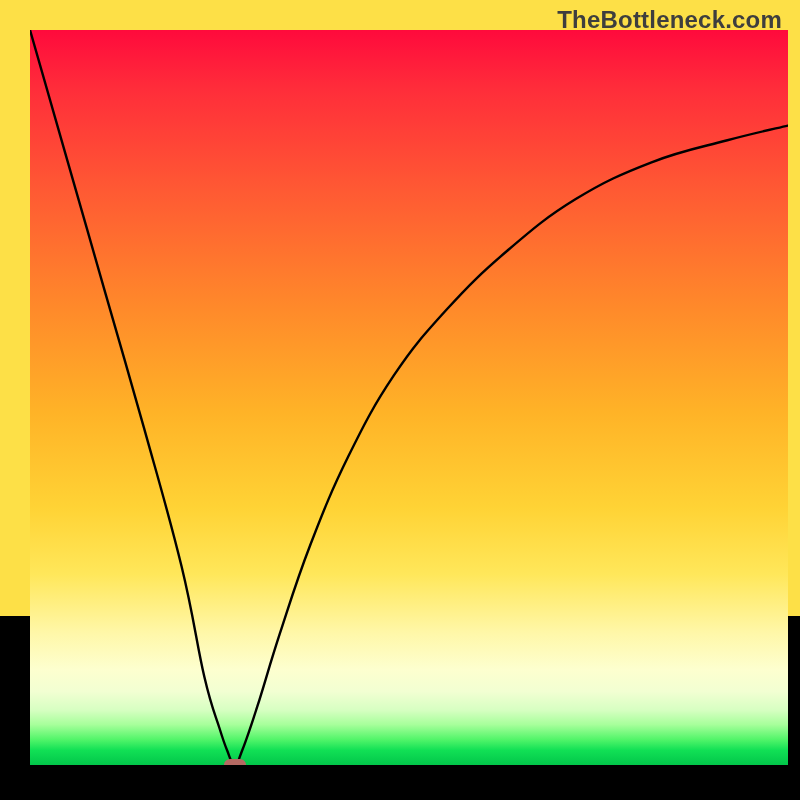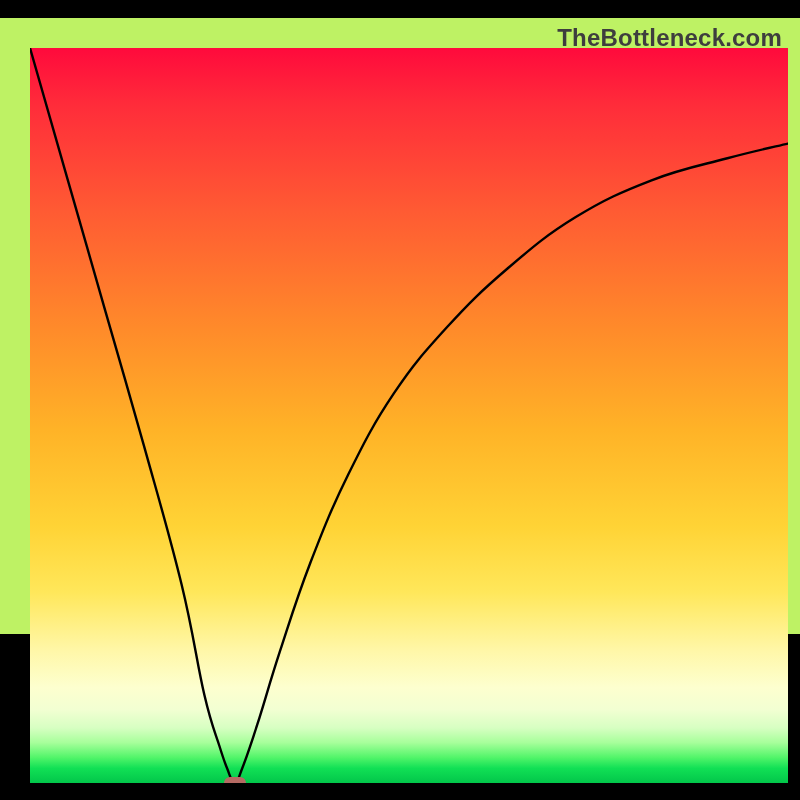--- a/index.html
+++ b/index.html
@@ -8,22 +8,21 @@
     width: 800px;
     height: 800px;
     background: #000;
     overflow: hidden;
     font-family: Arial, Helvetica, sans-serif;
   }
   .frame {
     position: relative;
     width: 800px;
     height: 616px;
-    background: #bef264;
-    margin-top: 18px;
+    background: #fde047;
   }
   .watermark {
     position: absolute;
     top: 6px;
     right: 18px;
     color: #3e3e3e;
     font-size: 24px;
     font-weight: 600;
     letter-spacing: 0.2px;
     z-index: 5;

